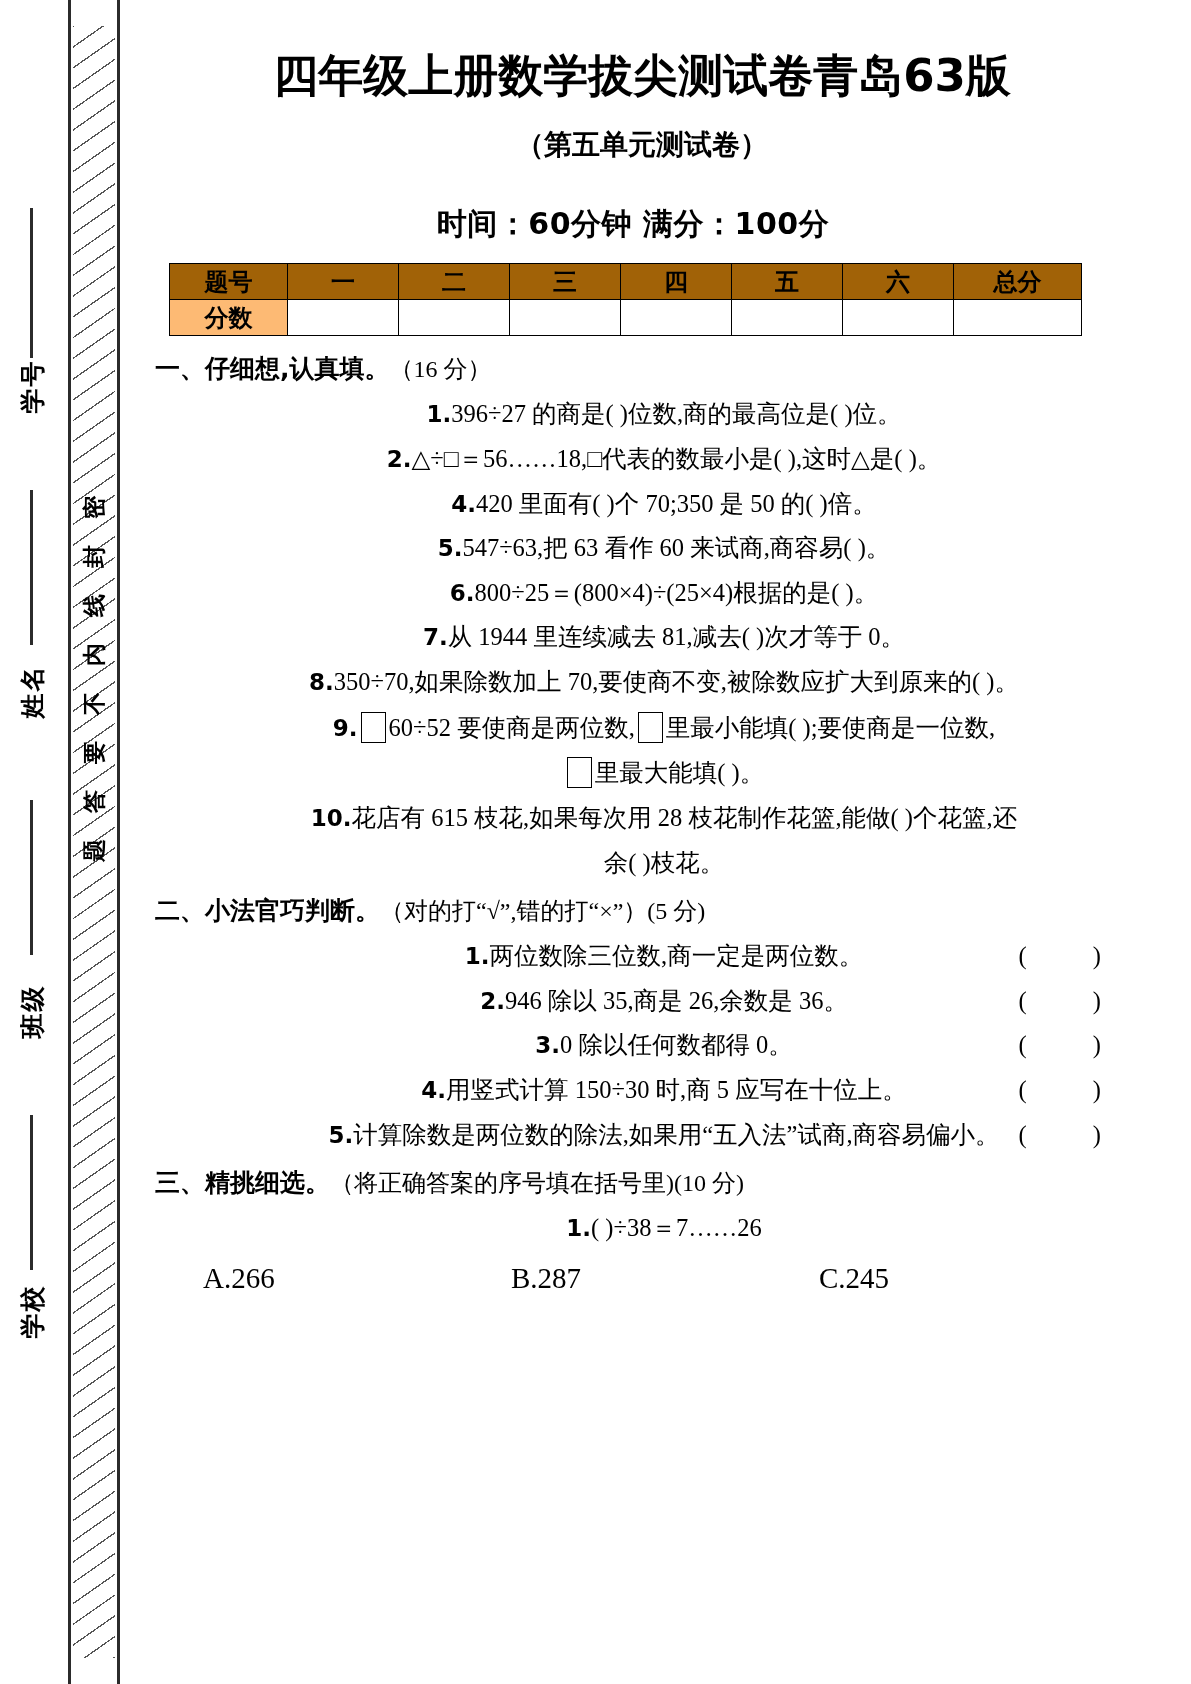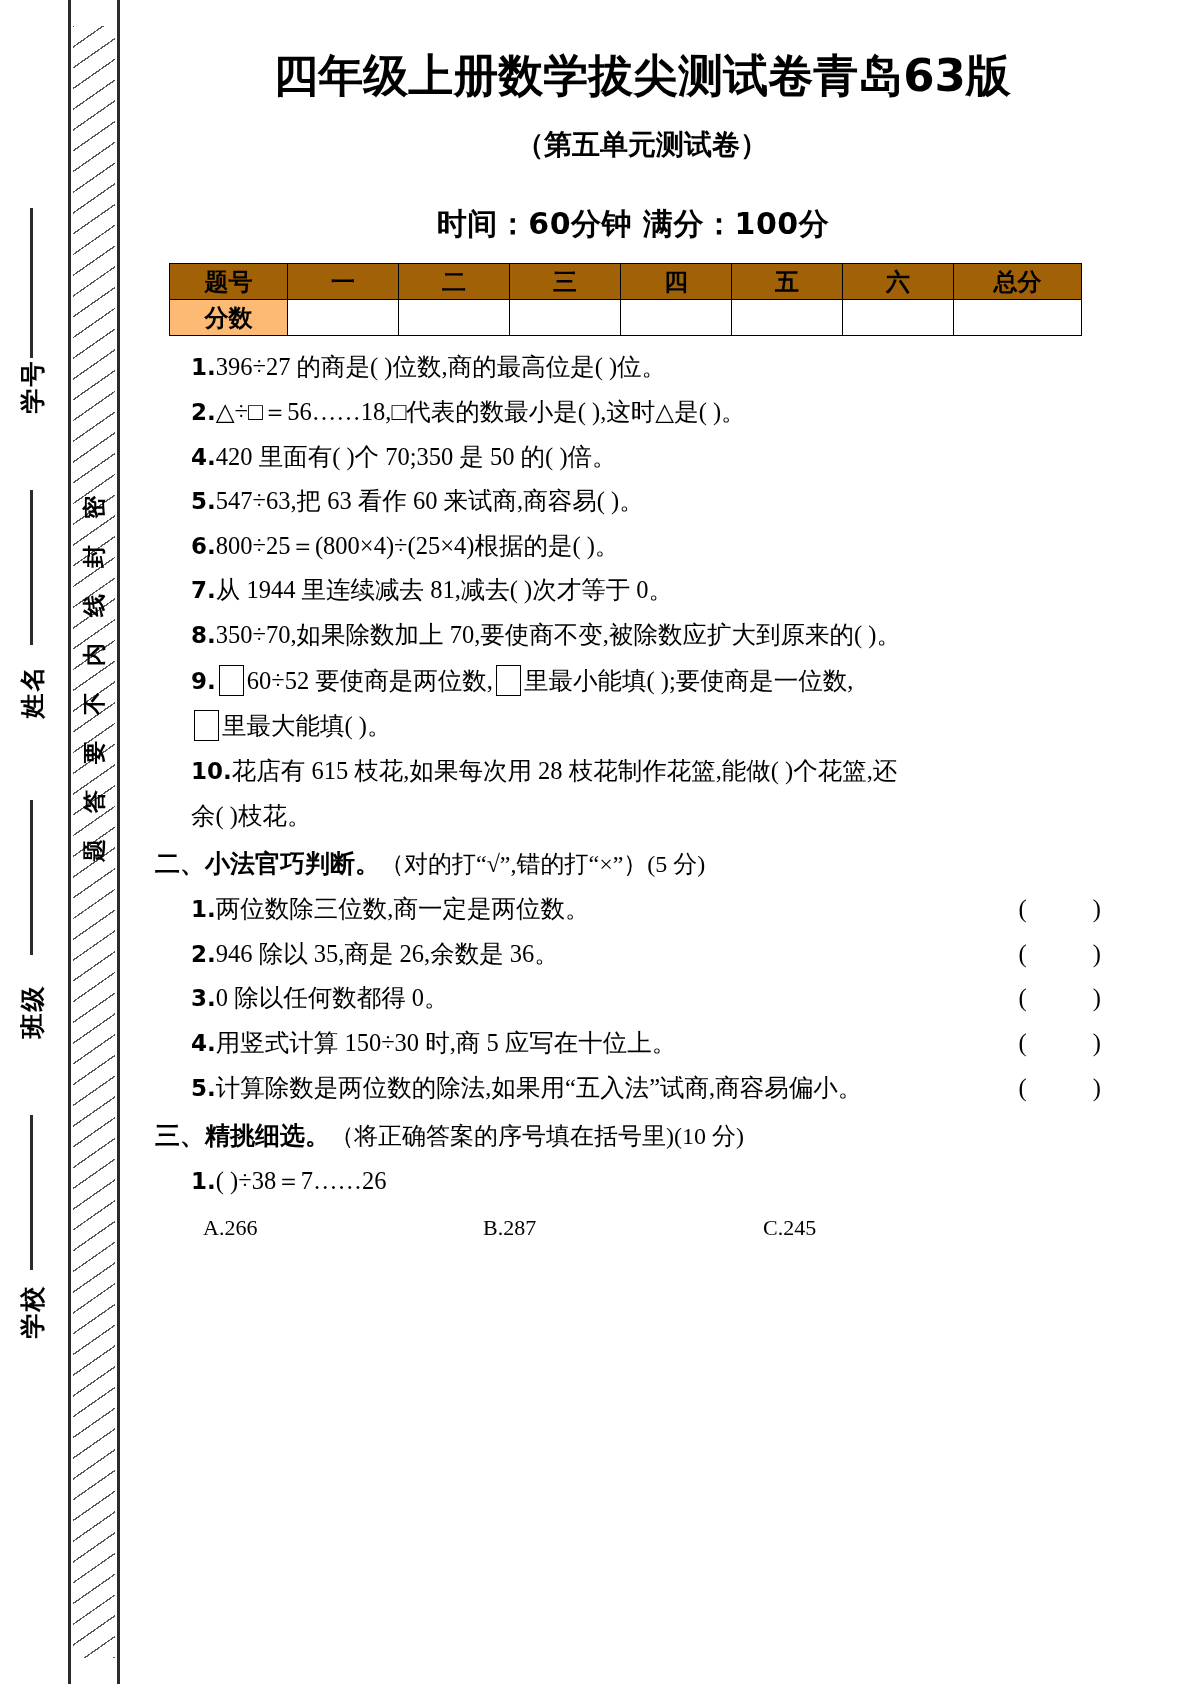--- a/index.html
+++ b/index.html
@@ -162,20 +162,21 @@
     font-size: 24px;
   }
 
   .q {
     position: relative;
     margin: 14px 0 0 44px;
     font-size: 24.5px;
     line-height: 1.25;
     font-family: "Liberation Serif", "DejaVu Serif", serif;
     white-space: nowrap;
+    text-align: center;
   }
   .q .num {
     font-family: "DejaVu Sans", "Liberation Sans", sans-serif;
     font-weight: bold;
     font-size: 23px;
   }
 
   
   .q.judge { white-space: nowrap; }
   .q .paren-right {
@@ -191,23 +192,24 @@
     display: inline-block;
     width: 25px; height: 31px;
     border: 1.6px solid #000;
     vertical-align: -7px;
     margin: 0 3px;
   }
 
   
   .choices {
     margin: 18px 0 0 56px;
-    font-size: 22px;
+    font-size: 29px;
     font-family: "Liberation Serif", "DejaVu Serif", serif;
     display: flex;
+    gap: 28px;
   }
   .choices .opt { width: 280px; }
 </style>
 </head>
 <body>
 
 <div id="seal-band">
 
   <div class="seal-vline v1"></div>
   <div class="seal-vline v2"></div>
@@ -270,20 +272,21 @@
       <td></td>
       <td></td>
       <td></td>
       <td></td>
       <td class="total"></td>
     </tr>
   </tbody>
     </table>
 
   <div class="section">
+    <div class="section-head"><span>一、仔细想,认真填。</span><span class="pts">（16 分）</span></div>
 
     <div class="q"><span class="num">1.</span><span>396÷27 的商是(            )位数,商的最高位是(            )位。</span></div>
 
     <div class="q"><span class="num">2.</span><span>△÷□＝56……18,□代表的数最小是(            ),这时△是(            )。</span></div>
 
 
     <div class="q"><span class="num">4.</span><span>420 里面有(            )个 70;350 是 50 的(            )倍。</span></div>
 
     <div class="q"><span class="num">5.</span><span>547÷63,把 63 看作 60 来试商,商容易(            )。</span></div>
 

